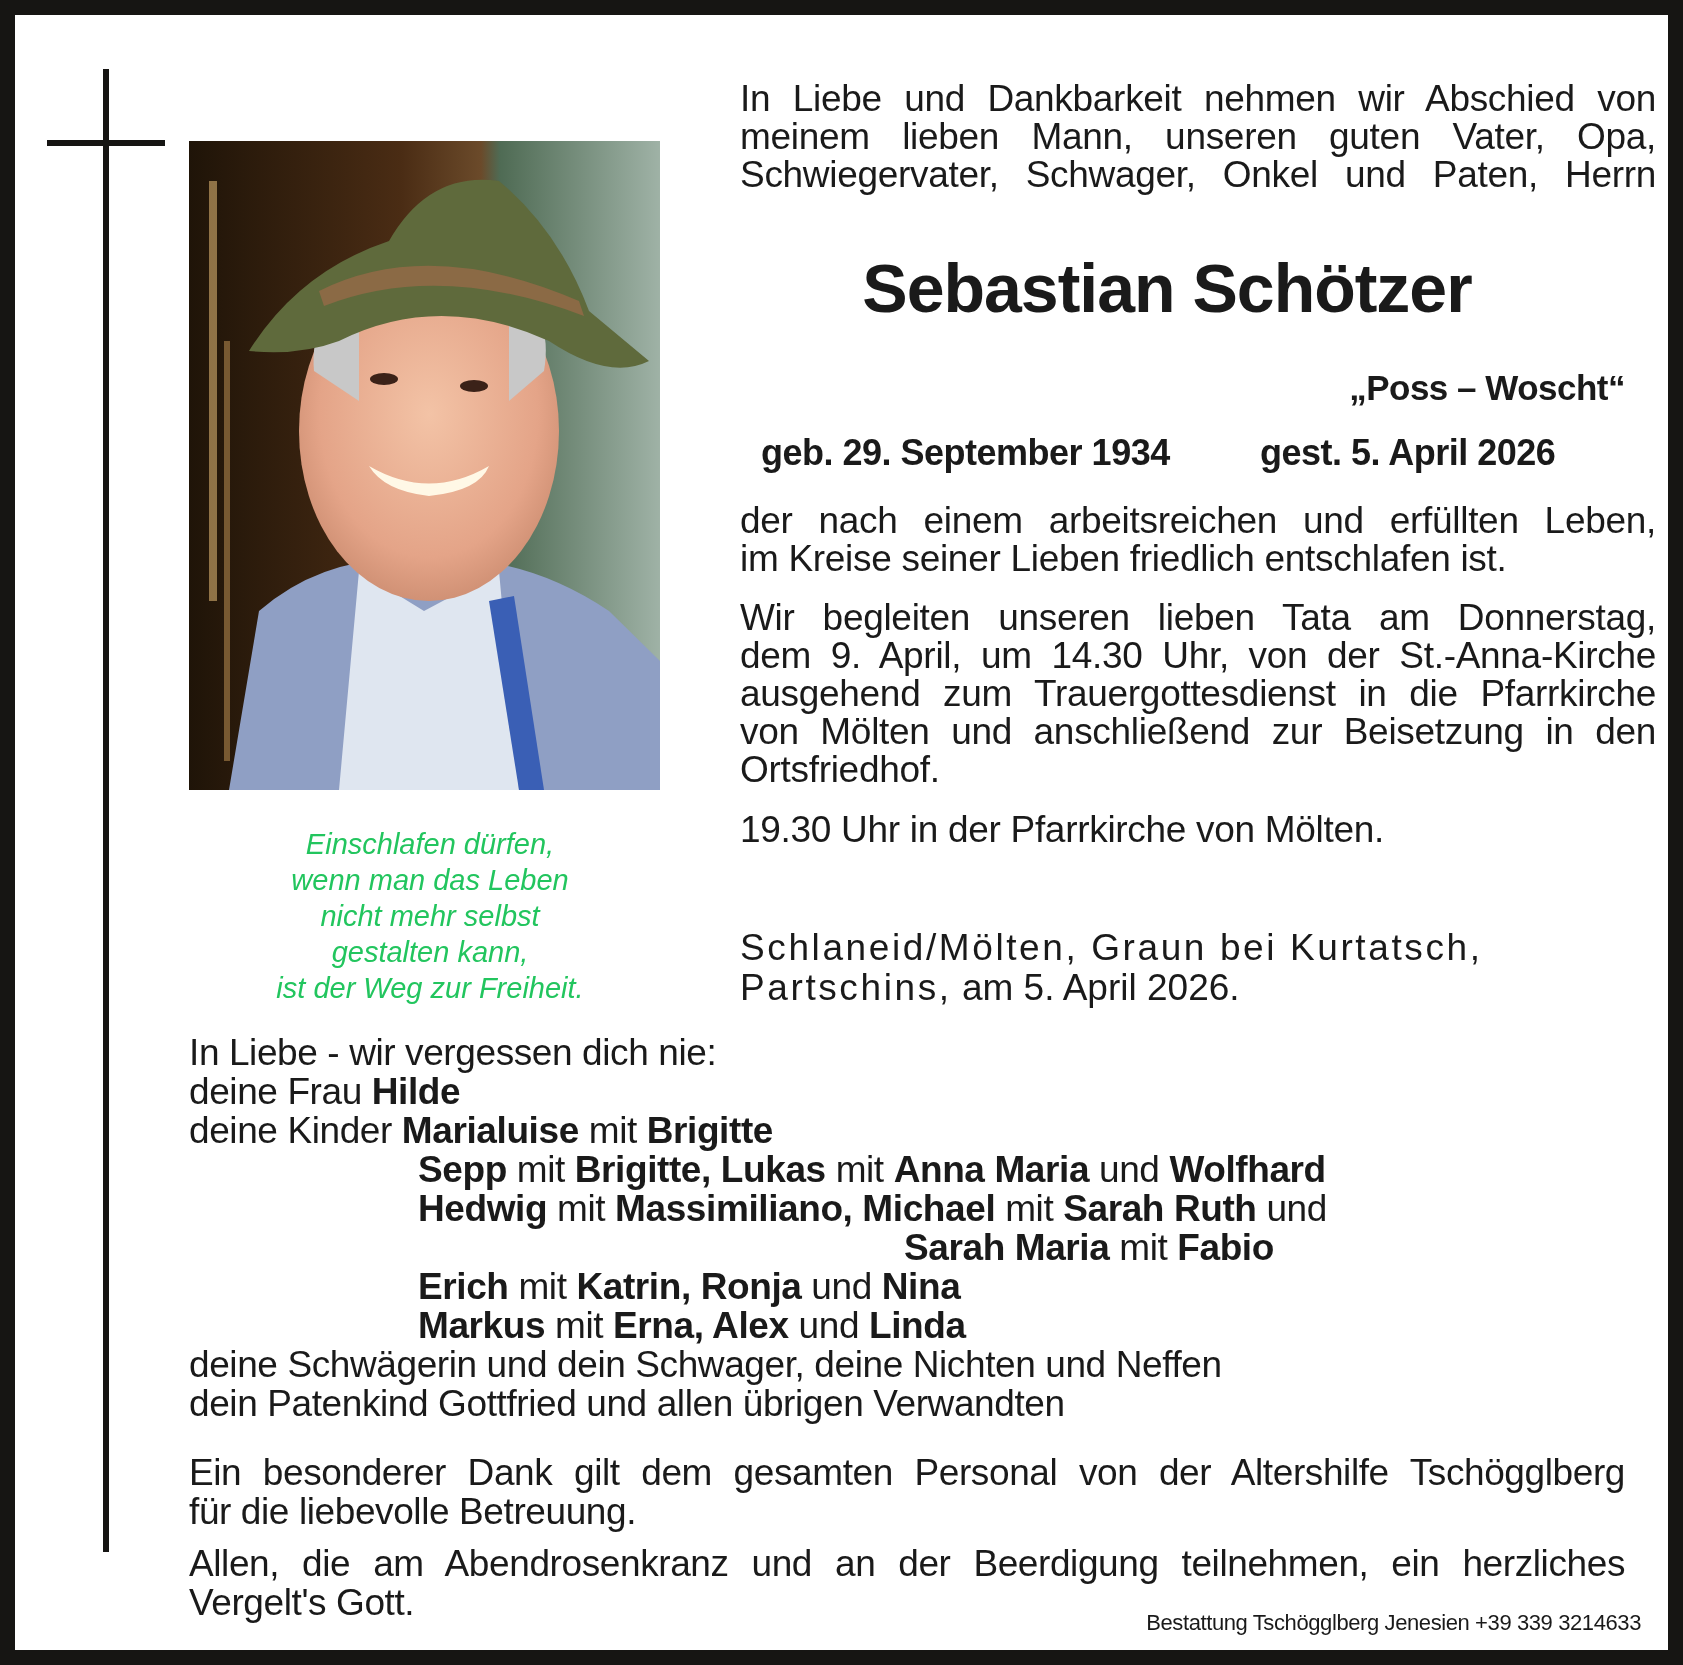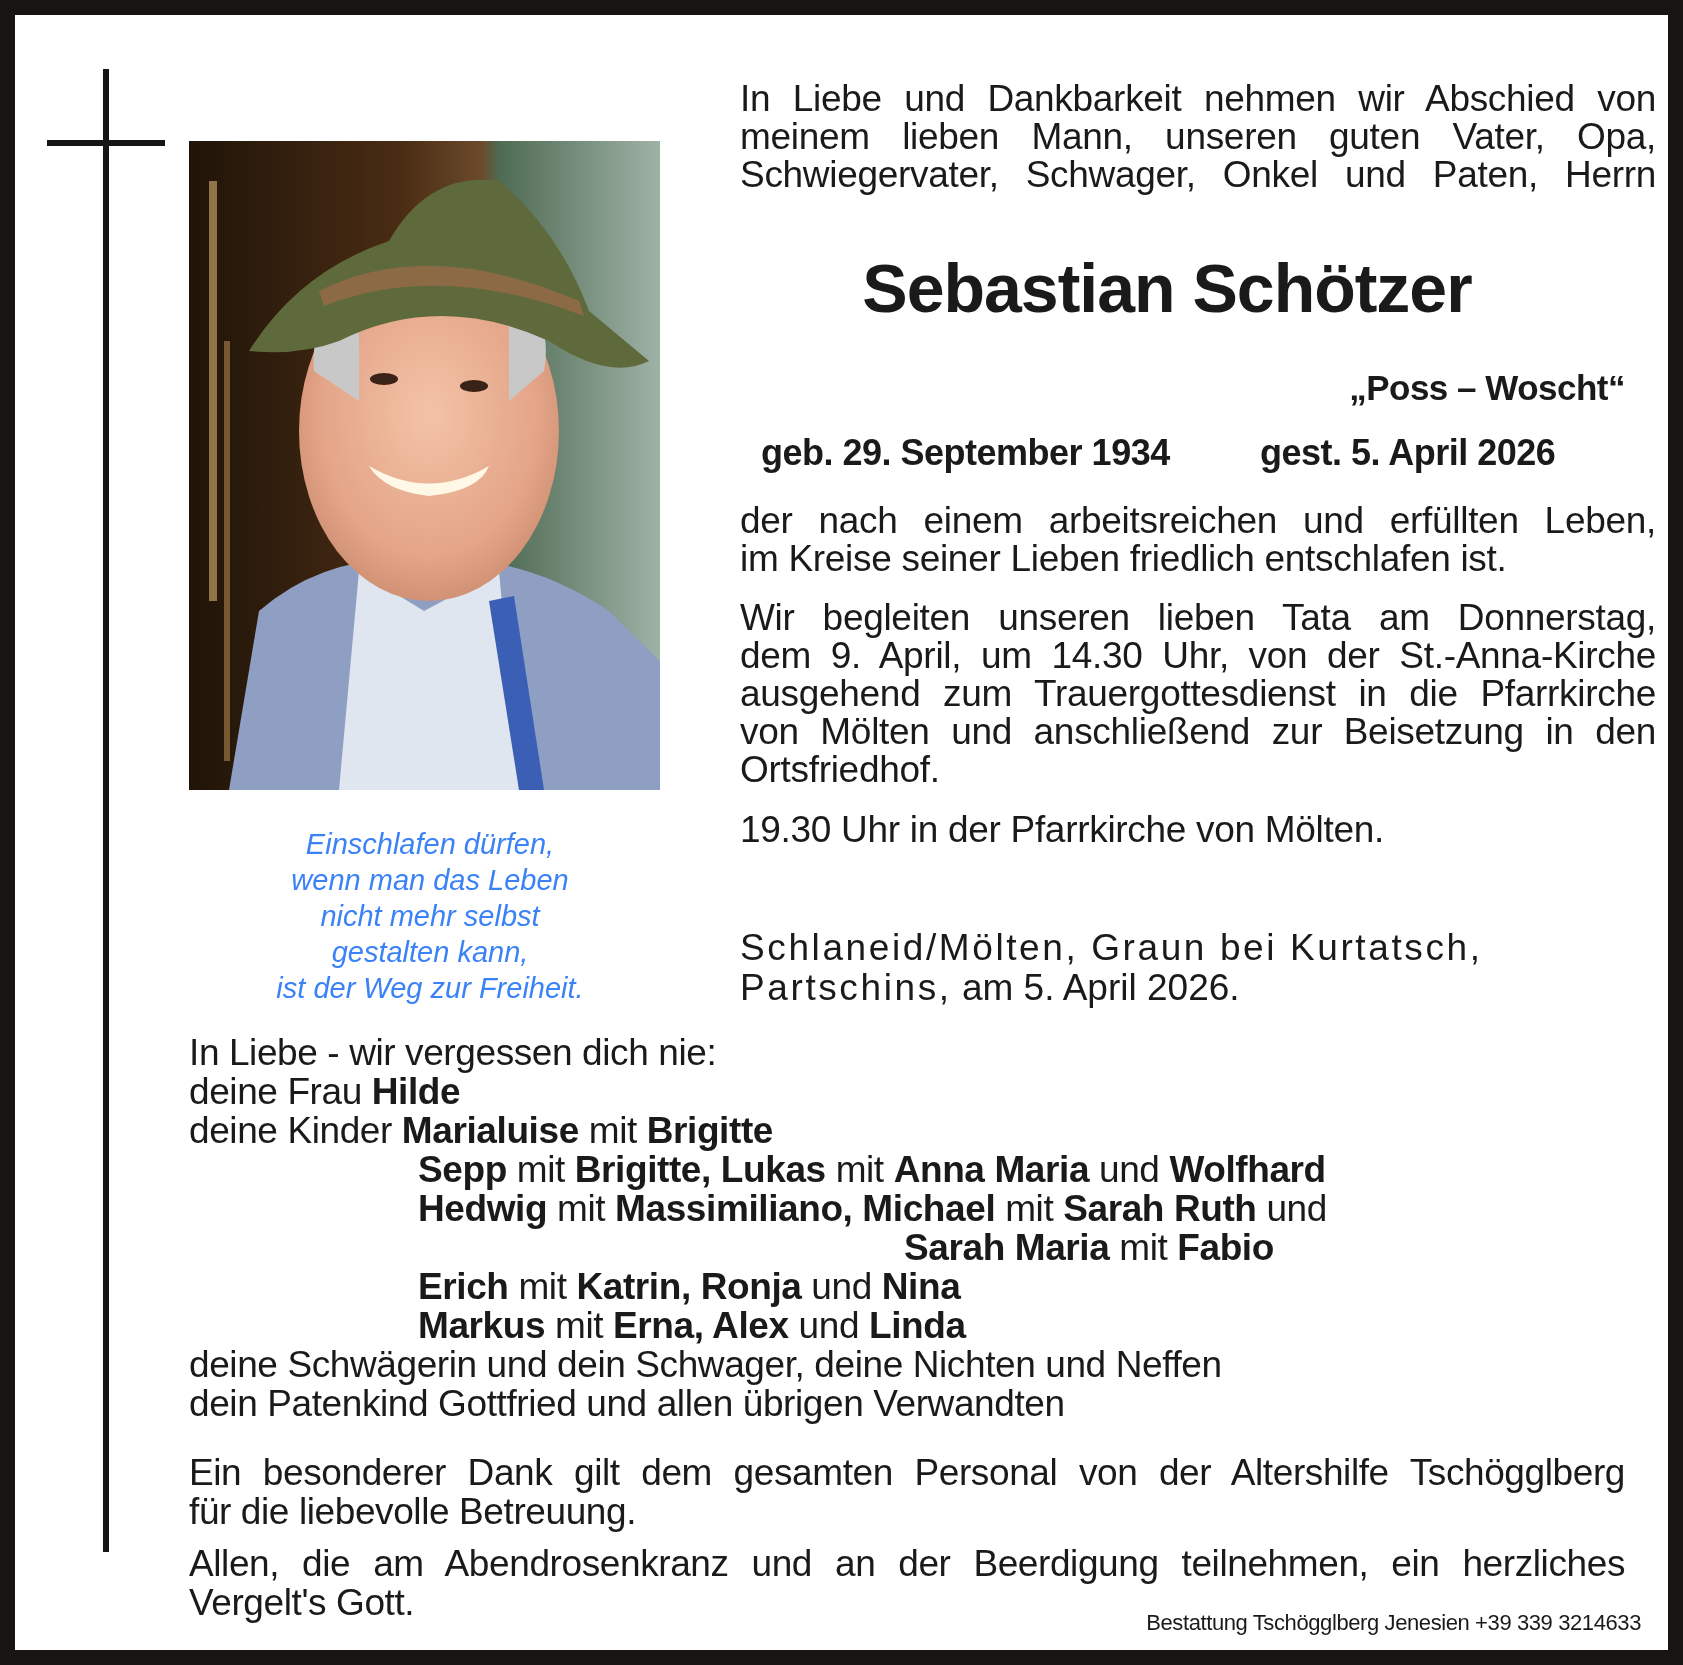--- a/index.html
+++ b/index.html
@@ -14,21 +14,21 @@
   .cross-h { position:absolute; left:47px; top:140px; width:118px; height:6px; background:#161513; }
 
   .photo {
     position:absolute; left:189px; top:141px; width:471px; height:649px; overflow:hidden;
     background:#3a2a1a;
   }
   .photo svg { display:block; width:100%; height:100%; }
 
   .motto {
     position:absolute; left:230px; top:826px; width:400px; text-align:center;
-    font-style:italic; font-size:29px; line-height:36px; color:#3b82f6;
+    font-style:italic; font-size:29px; line-height:36px; color:#22c55e;
   }
   .motto div { white-space:nowrap; }
 
   .col-right { position:absolute; left:740px; width:916px; }
   .p { font-size:37px; line-height:38px; text-align:justify; text-align-last:left; letter-spacing:-0.3px; }
   .intro { top:80px; }
   .intro .line, .body1 .line, .body2 .line, .body3 .line { text-align:justify; text-align-last:justify; display:block; }
   .line.last { text-align-last:left !important; }
 
   .name {

